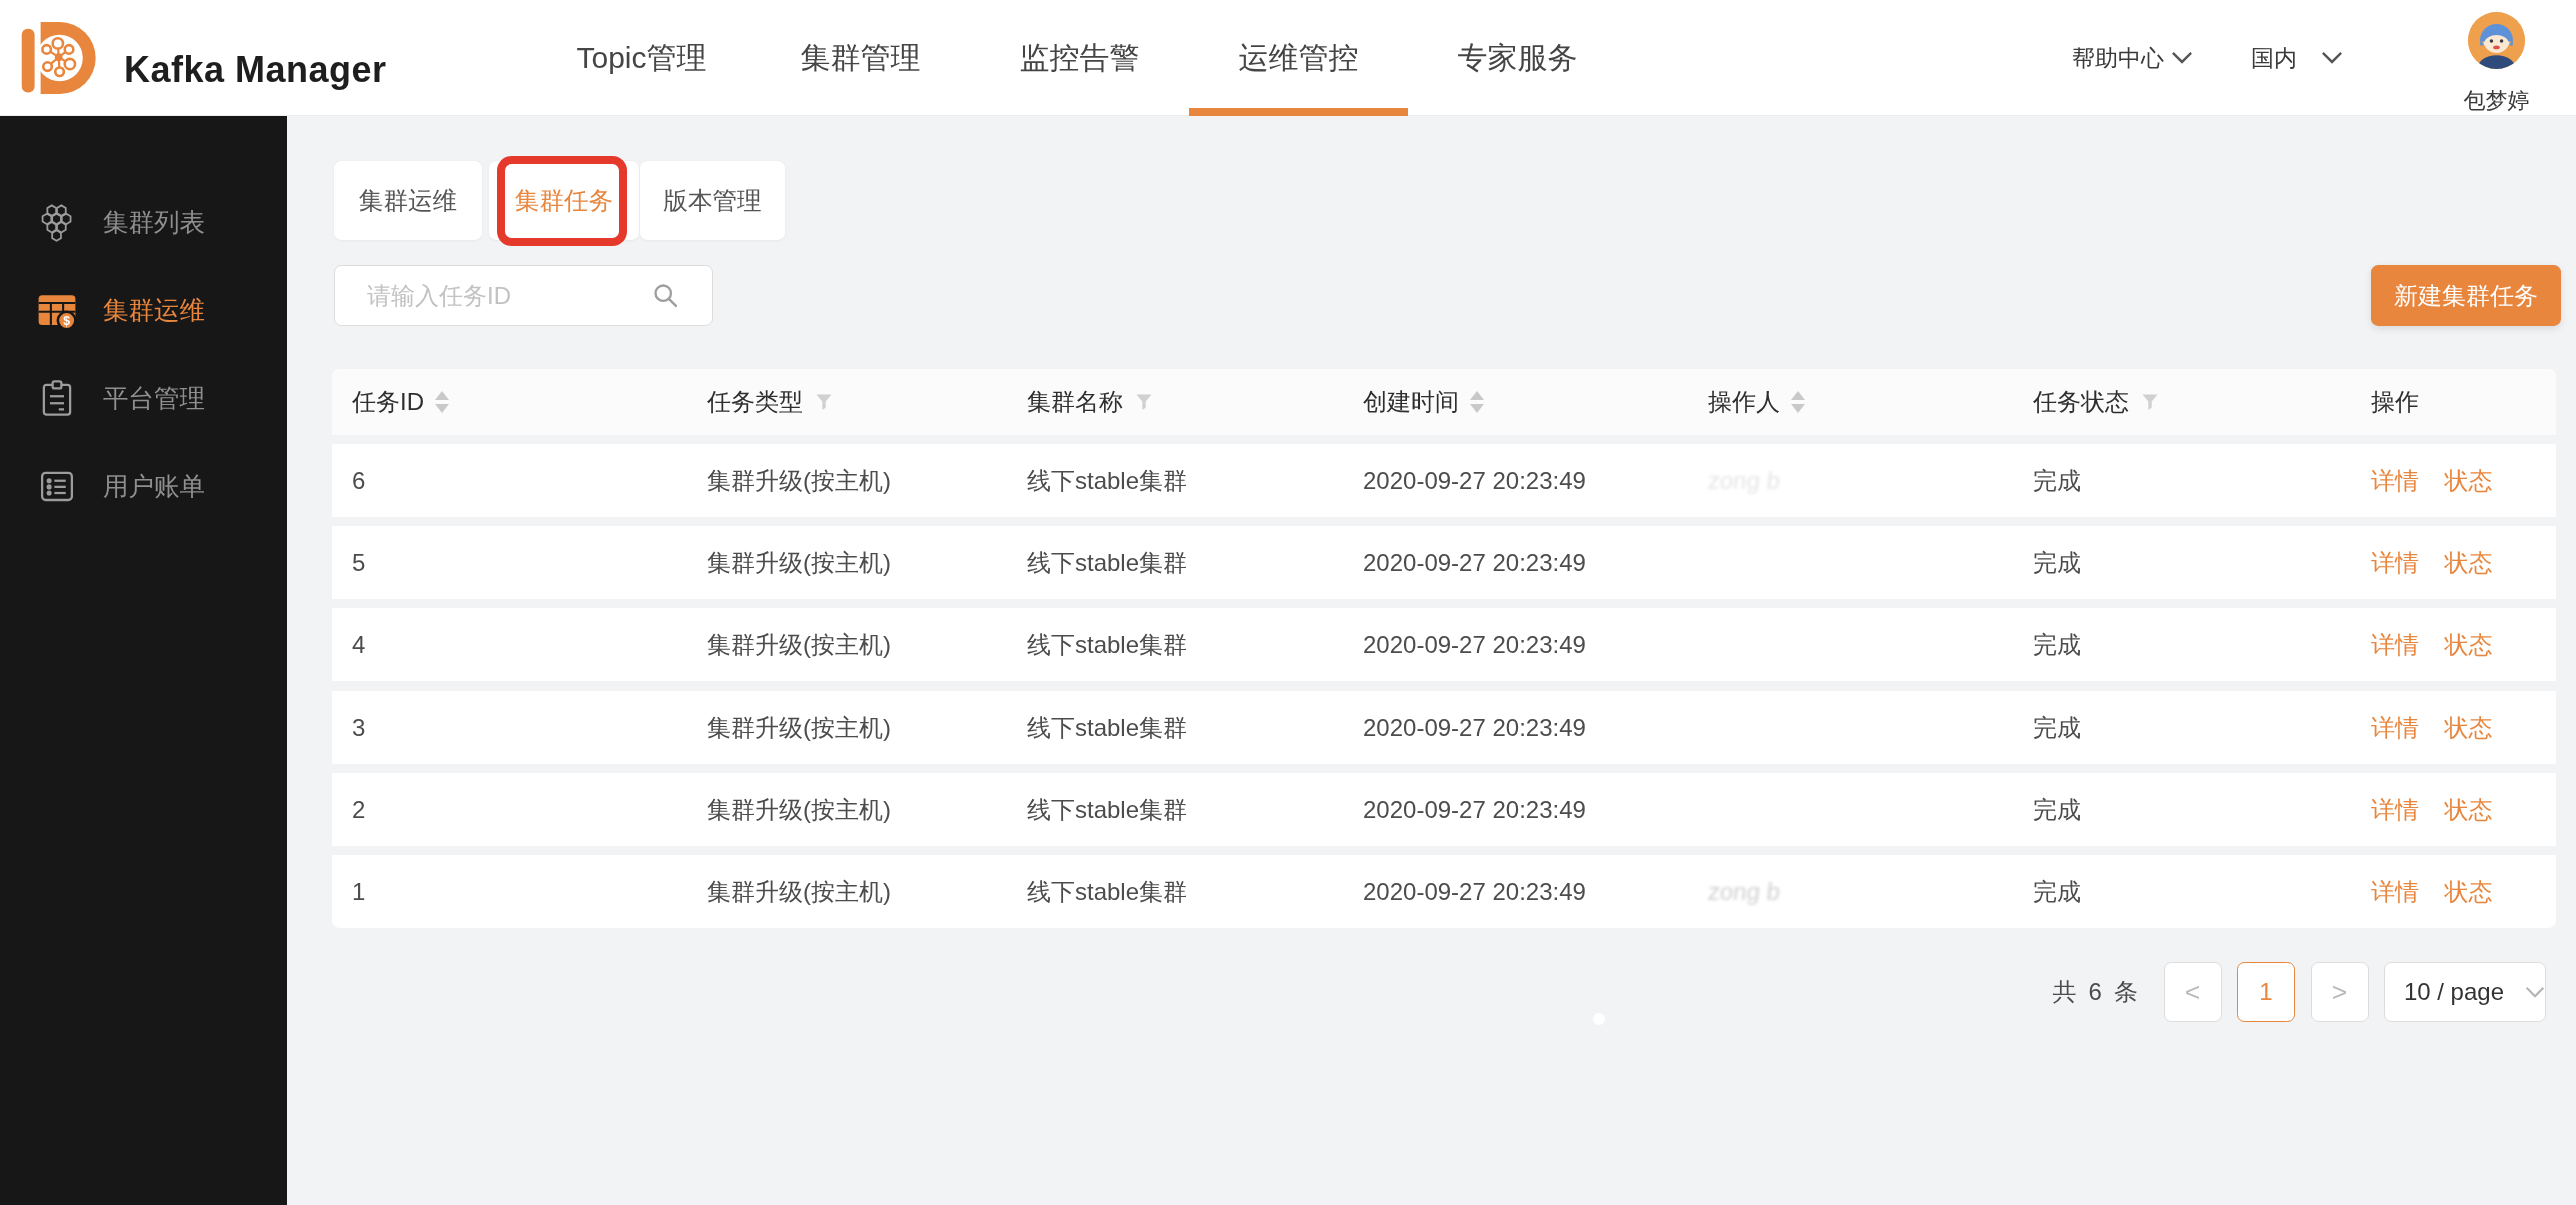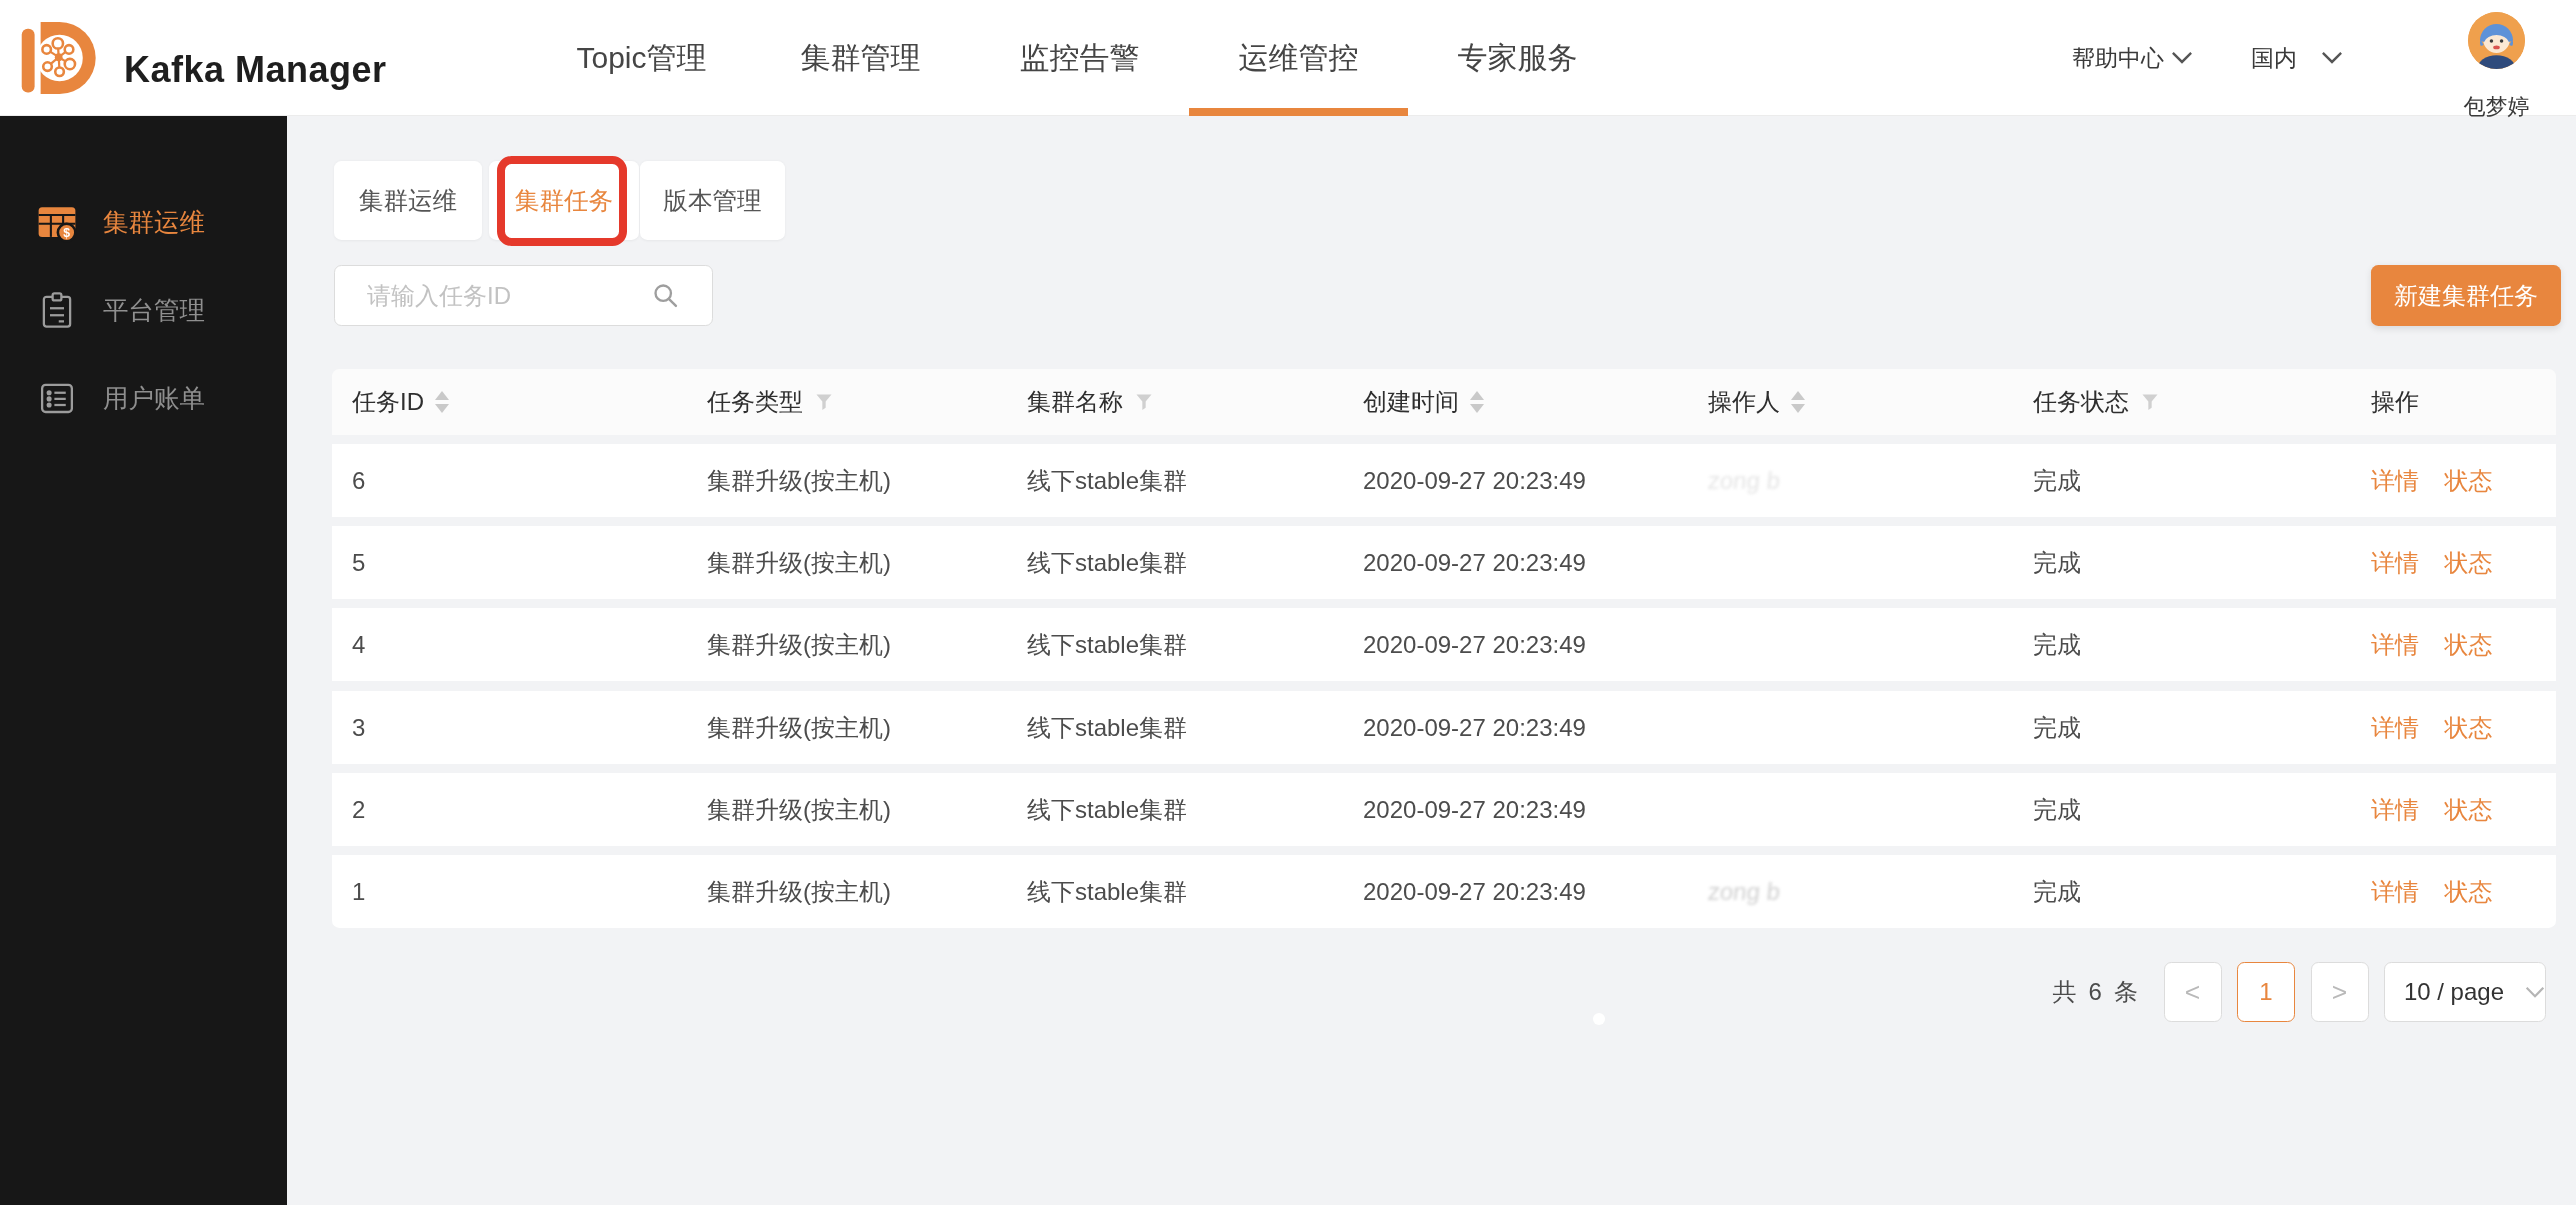--- a/index.html
+++ b/index.html
@@ -20,21 +20,21 @@
   .topnav{position:absolute;left:532px;top:0;height:116px;display:flex}
   .nav-item{position:relative;width:219px;display:flex;align-items:center;justify-content:center;font-size:30px;color:#454545;cursor:pointer}
   .nav-item.active::after{content:"";position:absolute;left:0;right:0;bottom:0;height:8.2px;background:var(--accent)}
   .hdr-menu{position:absolute;top:0;height:116px;display:flex;align-items:center;font-size:23px;color:#3A3A3A;cursor:pointer}
   .hdr-help{left:2072px}
   .hdr-region{left:2251px}
   .chev{margin-left:7.3px}
   .hdr-region .chev{margin-left:24px}
   .userblock{position:absolute;left:2459px;top:12px;width:75px;display:flex;flex-direction:column;align-items:center;cursor:pointer}
   .avatar{width:57px;height:57px;border-radius:50%;background:#EFA04D;overflow:hidden}
-  .username{margin-top:23px;font-size:22px;color:#3A3A3A;white-space:nowrap}
+  .username{margin-top:17px;font-size:22px;color:#3A3A3A;white-space:nowrap}
 
   
   .sidebar{position:absolute;left:0;top:116px;width:287px;height:1090px;background:var(--sidebar-bg);padding-top:62px}
   .side-item{height:88px;display:flex;align-items:center;padding-left:35px;cursor:pointer}
   .side-icon{width:44px;height:44px;margin-right:24px;display:flex;align-items:center;justify-content:center}
   .side-label{font-size:25.5px;color:#8F8F8F}
   .side-item.active .side-label{color:var(--accent)}
 
   
   .tab-card{position:absolute;top:161px;height:79px;background:#fff;border-radius:7.3px;display:flex;align-items:center;justify-content:center;font-size:24.6px;color:#555;cursor:pointer;box-shadow:0 0.9px 2.7px rgba(0,0,0,.05)}
@@ -137,20 +137,37 @@
           <circle cx="25.5" cy="31.5" r="1.9" fill="#3A3A3A"></circle>
           <circle cx="36.5" cy="31.5" r="1.9" fill="#3A3A3A"></circle>
           <ellipse cx="31" cy="38.5" rx="3.6" ry="2.1" fill="#D9534F"></ellipse>
         </svg>
       </div>
       <div class="username">包梦婷</div>
     </div>
   </header>
 
   <aside class="sidebar">
+    <div class="side-item">
+      <span class="side-icon">
+        <svg width="42" height="42" viewBox="0 0 48 48" fill="none" stroke="#9C9C9C" stroke-width="2">
+          <g>
+            <path d="M18 5 l5 3 v6 l-5 3 l-5-3 v-6 z"></path>
+              <path d="M29 5 l5 3 v6 l-5 3 l-5-3 v-6 z"></path>
+            <path d="M12.5 14.5 l5 3 v6 l-5 3 l-5-3 v-6 z"></path>
+              <path d="M23.5 14.5 l5 3 v6 l-5 3 l-5-3 v-6 z"></path>
+              <path d="M34.5 14.5 l5 3 v6 l-5 3 l-5-3 v-6 z"></path>
+            <path d="M18 24 l5 3 v6 l-5 3 l-5-3 v-6 z"></path>
+              <path d="M29 24 l5 3 v6 l-5 3 l-5-3 v-6 z"></path>
+            <path d="M23.5 33.5 l5 3 v6 l-5 3 l-5-3 v-6 z"></path>
+          </g>
+        </svg>
+      </span>
+      <span class="side-label">集群列表</span>
+    </div>
     <div class="side-item active">
       <span class="side-icon">
         <svg width="42" height="42" viewBox="0 0 48 48">
           <rect x="3" y="7" width="42" height="34" rx="4" fill="#E8863E"></rect>
           <g stroke="#171717" stroke-width="2.4">
             <line x1="3" y1="16" x2="45" y2="16"></line>
             <line x1="3" y1="26" x2="45" y2="26"></line>
             <line x1="17" y1="16" x2="17" y2="41"></line>
             <line x1="31" y1="16" x2="31" y2="41"></line>
           </g>

